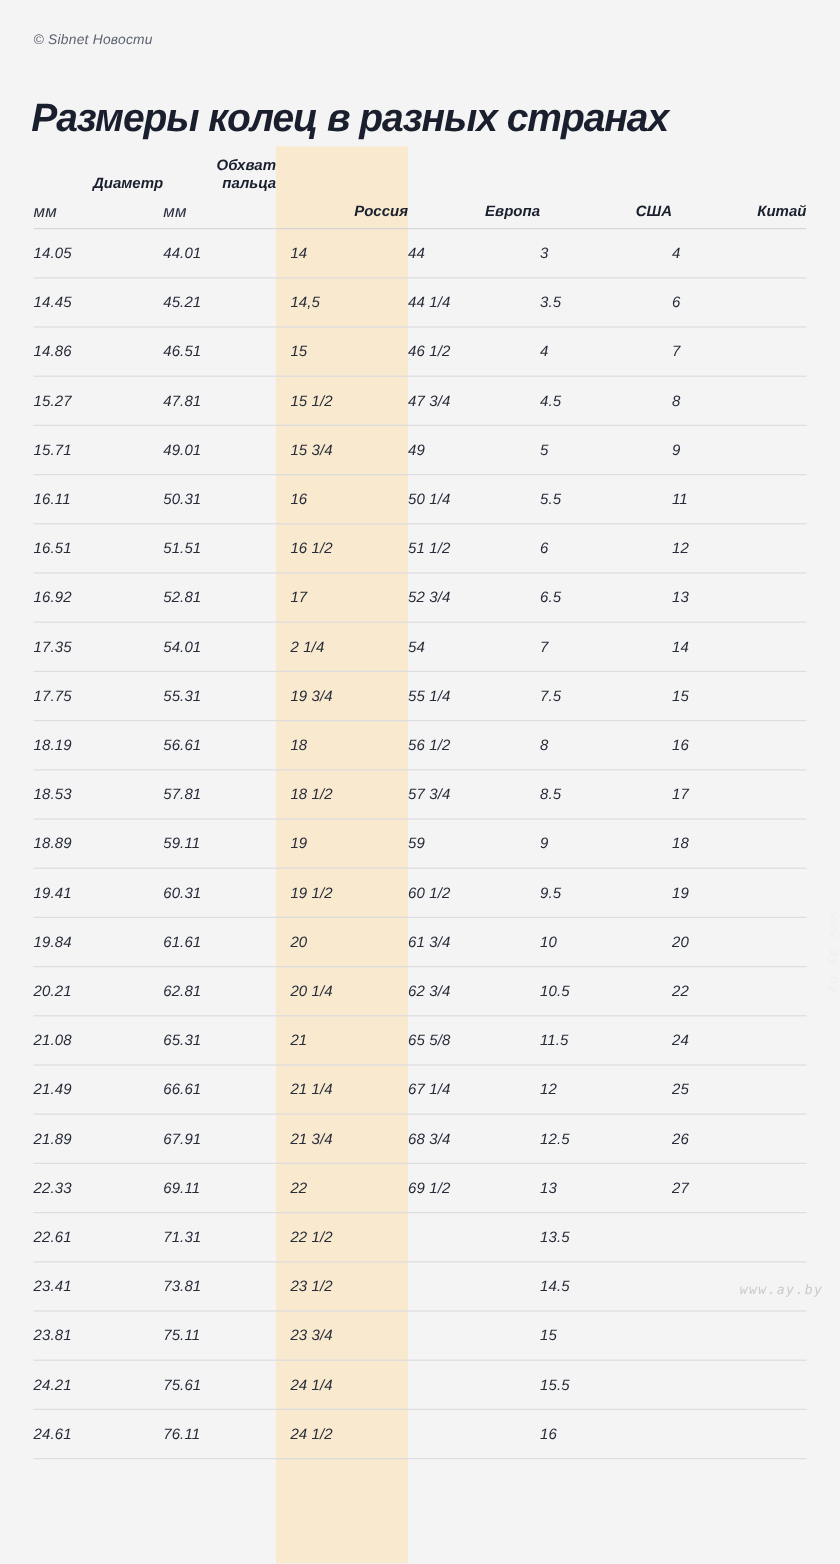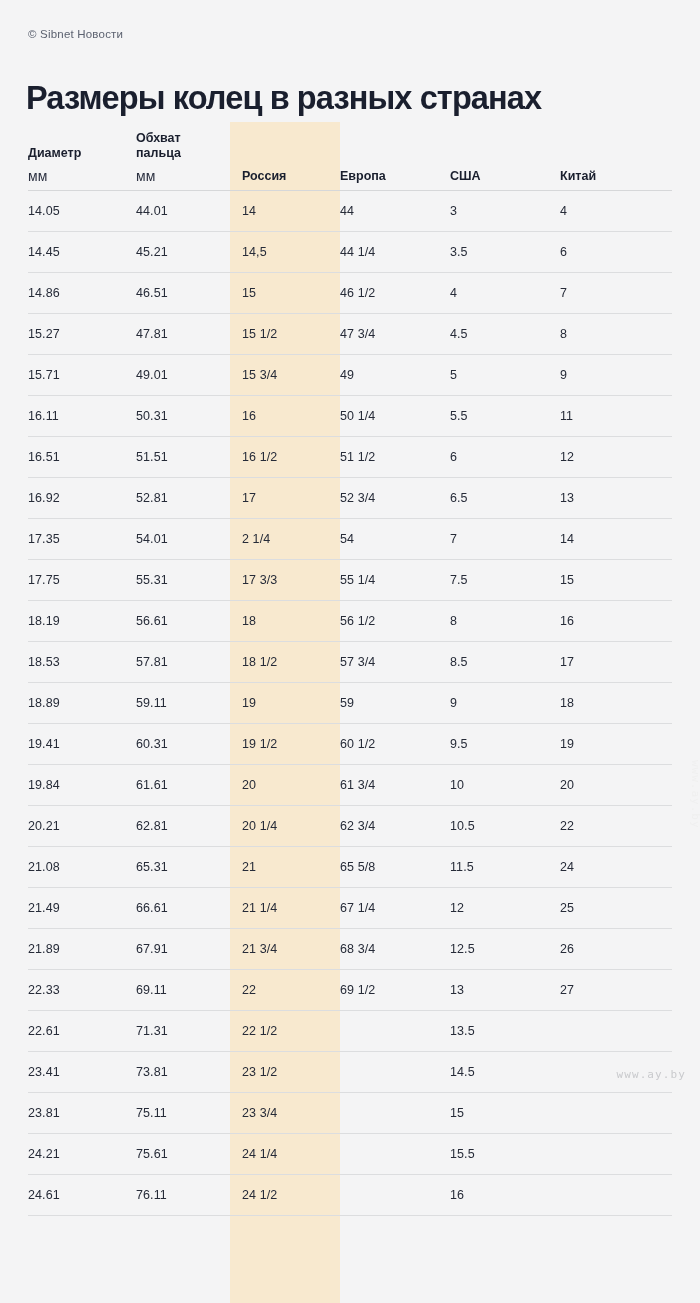--- a/index.html
+++ b/index.html
@@ -15,20 +15,21 @@
     color: #1f2430;
     overflow: hidden;
     position: relative;
   }
 
   .page {
     position: relative;
     width: 700px;
     height: 1093px;
     box-sizing: border-box;
+    font-style: italic;
   }
 
   
   .credit {
     position: absolute;
     left: 28px;
     top: 28px;
     font-size: 11.5px;
     letter-spacing: .2px;
     color: #5c6270;
@@ -95,20 +96,21 @@
     font-weight: 700;
     color: #1a1f2e;
     height: 62px;
     border-bottom: 1px solid #d6d7d9;
     background: transparent;
   }
   table.ring-table thead th .hlabel {
     display: block;
     line-height: 15px;
     white-space: pre-line;
+    text-align: right;
   }
   table.ring-table thead th .hunit {
     display: block;
     margin-top: 7px;
     font-size: 14px;
     font-weight: 400;
     color: #2b3040;
     letter-spacing: .2px;
   }
   table.ring-table thead th.col-russia {
@@ -272,21 +274,21 @@
             <td>17.35</td>
             <td>54.01</td>
             <td class="col-russia">2 1/4</td>
             <td>54</td>
             <td>7</td>
             <td>14</td>
           </tr>
           <tr>
             <td>17.75</td>
             <td>55.31</td>
-            <td class="col-russia">17 3/3</td>
+            <td class="col-russia">19 3/4</td>
             <td>55 1/4</td>
             <td>7.5</td>
             <td>15</td>
           </tr>
           <tr>
             <td>18.19</td>
             <td>56.61</td>
             <td class="col-russia">18</td>
             <td>56 1/2</td>
             <td>8</td>

